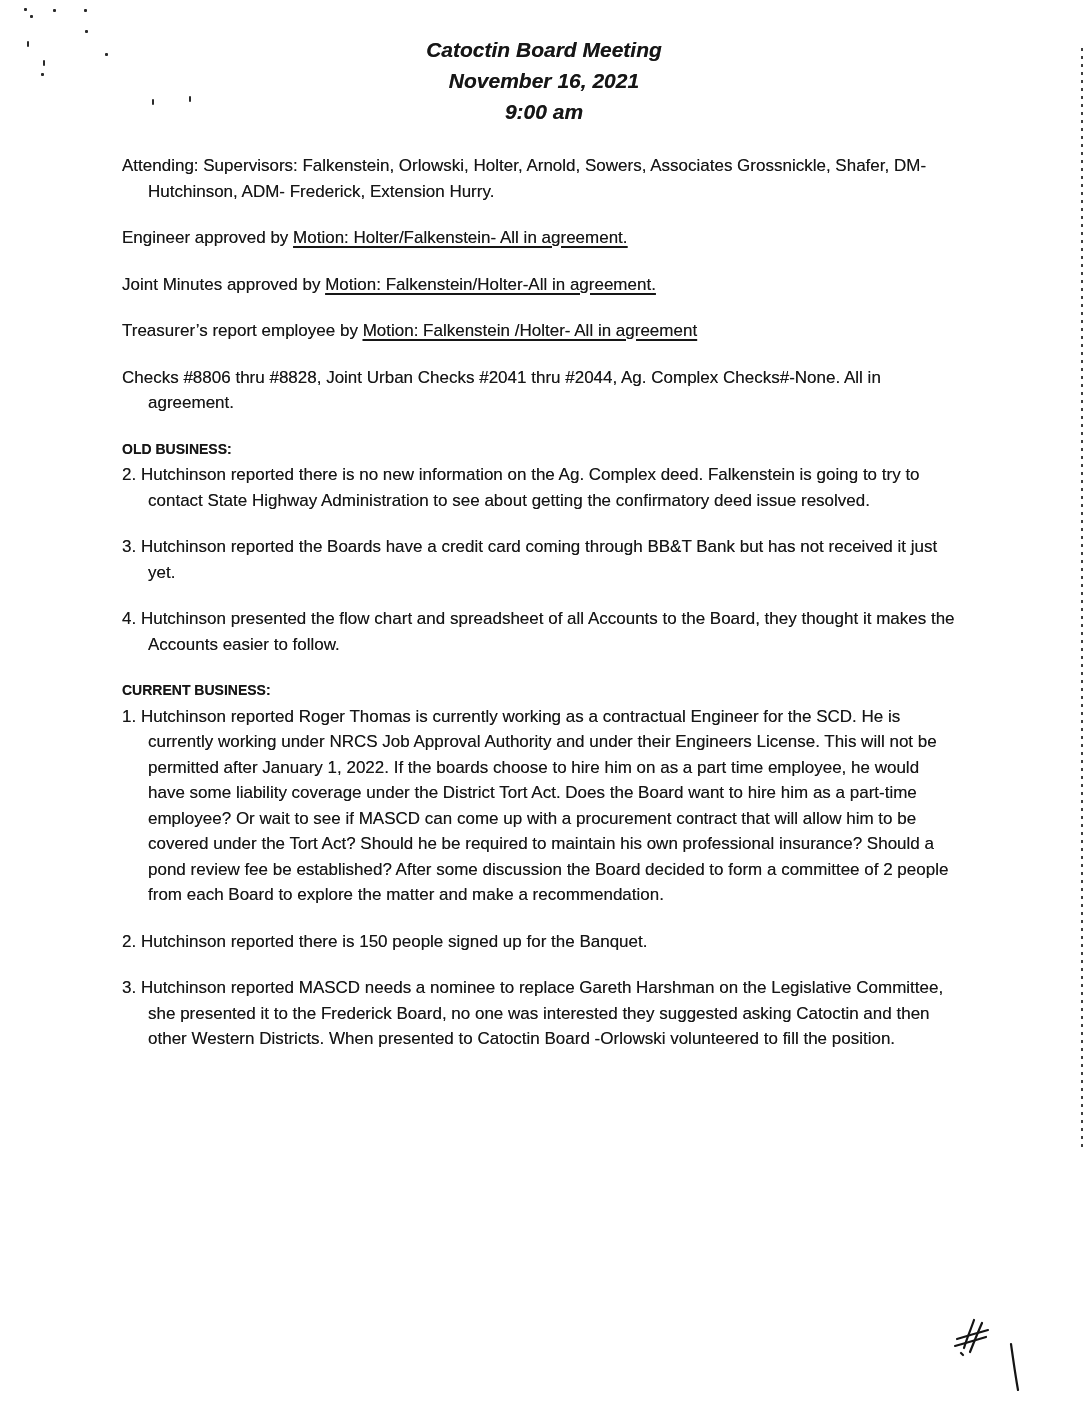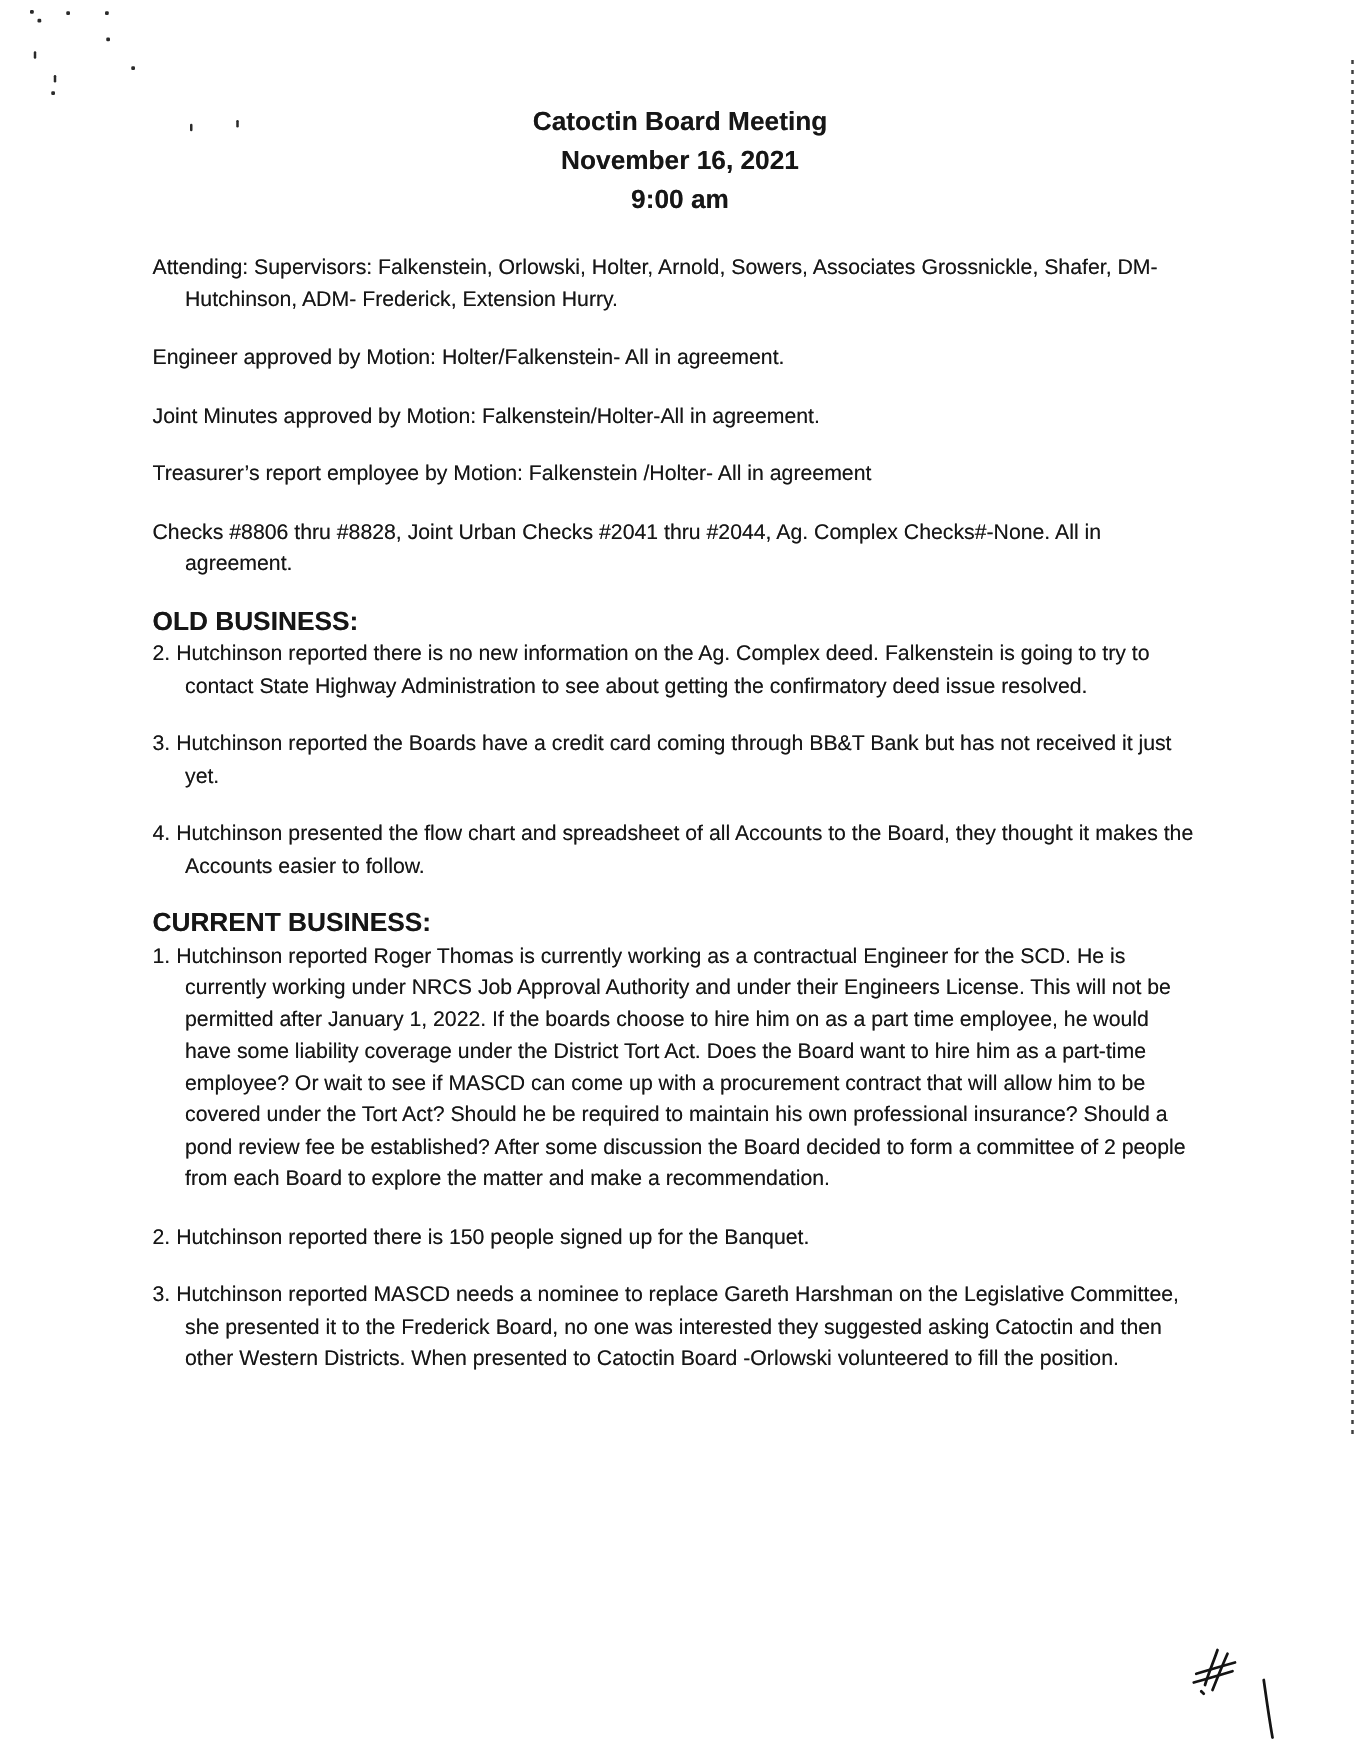--- a/index.html
+++ b/index.html
@@ -14,42 +14,44 @@
     color: #161616;
     position: relative;
     overflow: hidden;
   }
   .page {
     position: absolute;
     inset: 0;
     text-shadow: 0 0 0.5px rgba(0,0,0,0.55); 
   }
   .title-block {
-    margin-top: 82px;
+    margin-top: 34px;
     text-align: center;
     font-weight: bold;
     font-size: 21px;
     line-height: 31px;
+    font-style: italic;
   }
   .content {
     margin: 26px 128px 0 122px;
     font-size: 17px;
     line-height: 25.5px;
   }
   .para {
     margin: 0 0 21px 0;
     padding-left: 26px;
     text-indent: -26px;
   }
   .heading {
     font-weight: bold;
-    font-size: 21px;
+    font-size: 14px;
     margin: 0;
   }
   .u {
+    text-decoration: underline;
     text-decoration-thickness: 1.5px;
     text-underline-offset: 3px;
   }
   
   .speck {
     position: absolute;
     background: #2a2a2a;
     width: 3px;
     height: 3px;
     border-radius: 1px;

